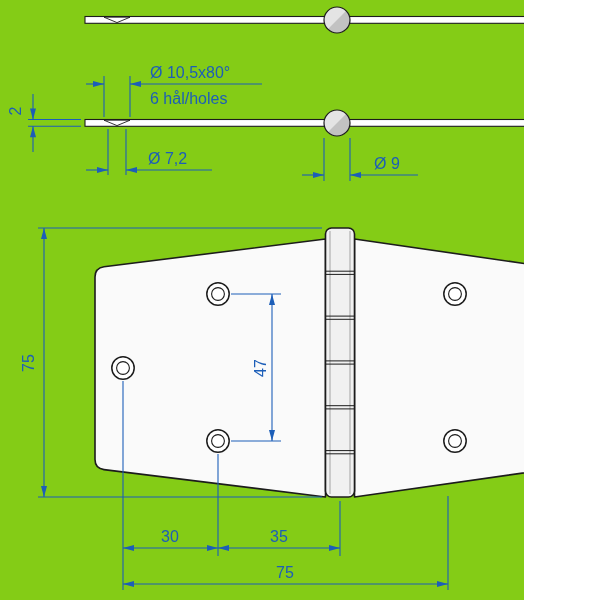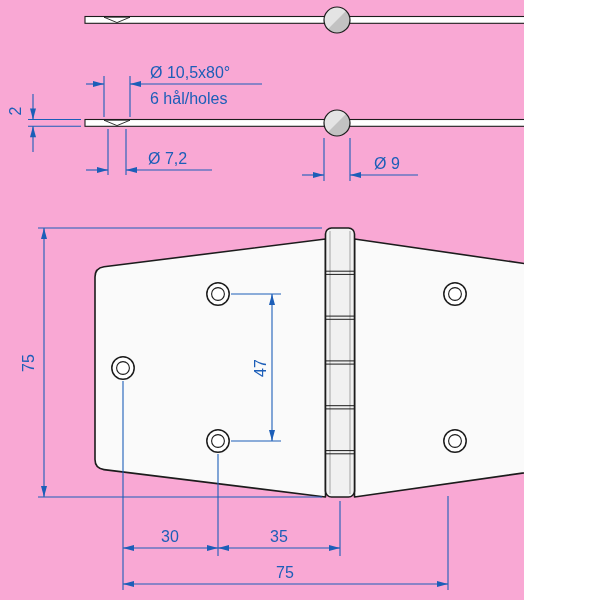--- a/index.html
+++ b/index.html
@@ -1,19 +1,19 @@
 <!DOCTYPE html>
 <html style="--dimension: #1c5eb8; --outline: #1c1c1c;"><head>
 <meta charset="utf-8">
 <style>
   * { margin:0; padding:0; box-sizing:border-box; }
   :root { --dimension:#1c5eb8; --outline:#1c1c1c; }
   html,body { background:#ffffff; }
   body { width:600px; height:600px; font-family:"Liberation Sans", sans-serif; }
-  .canvas { position:relative; width:524px; height:600px; background:#f9a8d4; overflow:hidden; }
+  .canvas { position:relative; width:524px; height:600px; background:#84cc16; overflow:hidden; }
   svg { display:block; }
 
   .bar        { fill:#ffffff; stroke:var(--outline); stroke-width:1.1; }
   .notch      { fill:#ffffff; stroke:var(--outline); stroke-width:0.9; }
   .pinfill    { fill:#e4e4e4; stroke:none; }
   .pinshade   { fill:#c2c2c2; stroke:none; }
   .pinring    { fill:none; stroke:var(--outline); stroke-width:1.2; }
 
   .symcross   { stroke:var(--outline); stroke-width:1; fill:none; }
   .symfill    { fill:var(--outline); stroke:none; }

